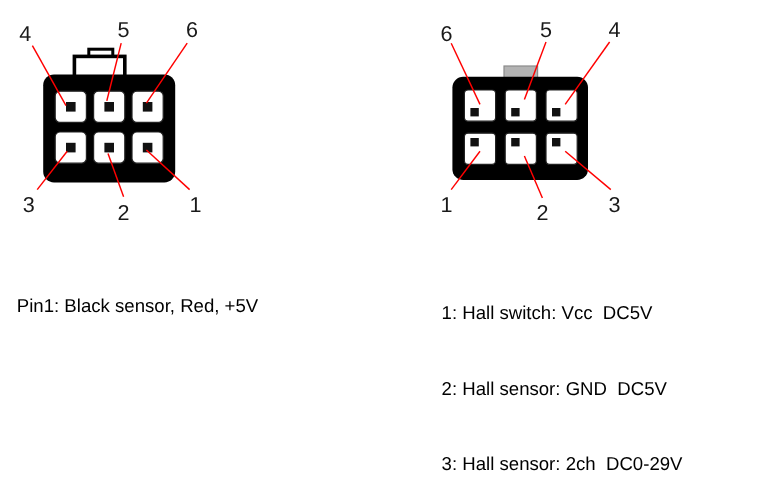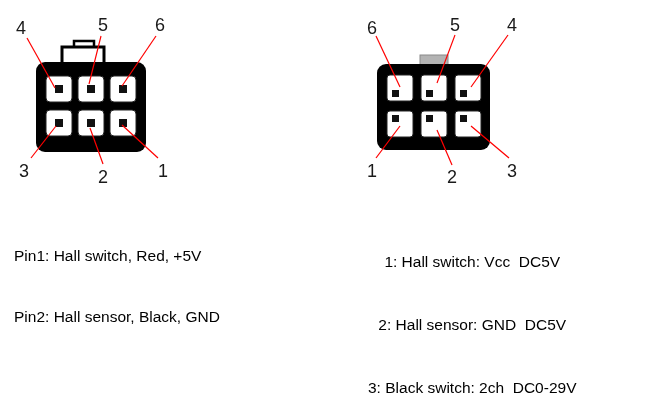--- a/index.html
+++ b/index.html
@@ -51,21 +51,21 @@
     stroke: #8a8a8a;
     stroke-width: 1;
   }
   .text-block {
     position: absolute;
     font-size: 15.5px;
     white-space: pre;
     color: #000000;
   }
   #pin-assignment .tline { line-height: 24.5px; height: 24.5px; }
-  #signal-assignment .tline { line-height: 27px; height: 27px; text-align: center; }
+  #signal-assignment .tline { line-height: 27px; height: 27px; }
 </style>
 </head>
 <body>
 
 <div id="canvas">
 
   <svg id="left-connector-svg" class="connector-svg" width="210" height="200">
 
     <rect class="tab-white" x="74" y="41" width="20" height="12" stroke-width="2.5"></rect>
     <rect class="tab-white" x="62" y="47" width="42" height="18" stroke-width="3"></rect>
@@ -132,30 +132,29 @@
 
     <text class="pin-num" x="20" y="34">6</text>
     <text class="pin-num" x="103" y="31">5</text>
     <text class="pin-num" x="160" y="31">4</text>
     <text class="pin-num" x="20" y="177">1</text>
     <text class="pin-num" x="100" y="183">2</text>
     <text class="pin-num" x="160" y="177">3</text>
   </svg>
 
   <div id="pin-assignment" class="text-block" style="left:14px; top:208px;">
-    <div class="tline">Pin1: Hall switch, Red, +5V</div>
-    <div class="tline">Pin2: Hall sensor, Black, GND</div>
+    <div class="tline">Pin1: Black sensor, Red, +5V</div>
     
     
     
     
   </div>
 
   <div id="signal-assignment" class="text-block" style="left:368px; top:212px;">
     <div class="tline">1: Hall switch: Vcc  DC5V</div>
     <div class="tline">2: Hall sensor: GND  DC5V</div>
-    <div class="tline">3: Black switch: 2ch  DC0-29V</div>
+    <div class="tline">3: Hall sensor: 2ch  DC0-29V</div>
     
     
     
   </div>
 
 </div>
 
 </body></html>

